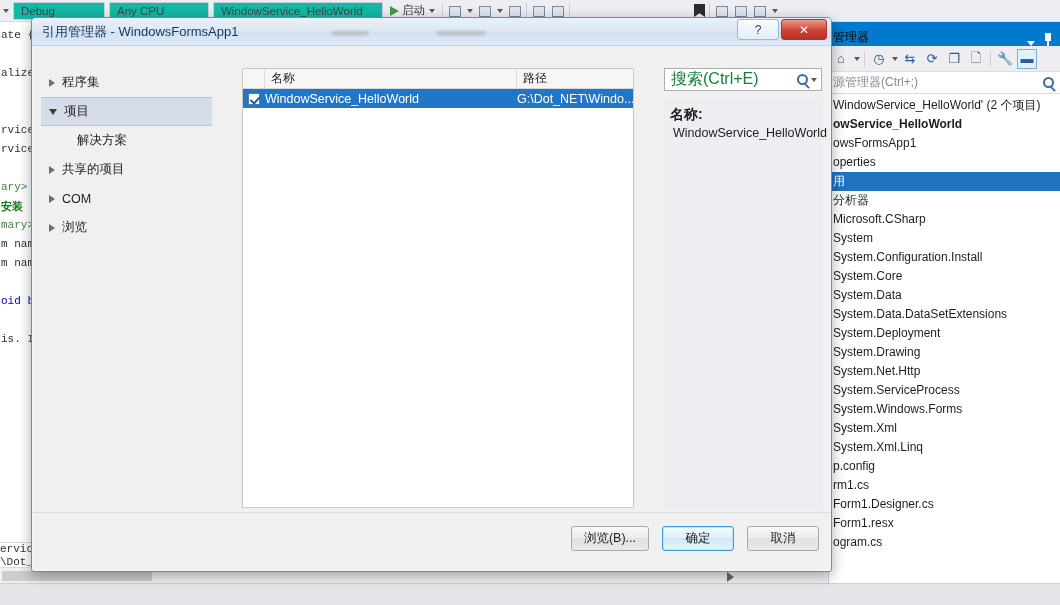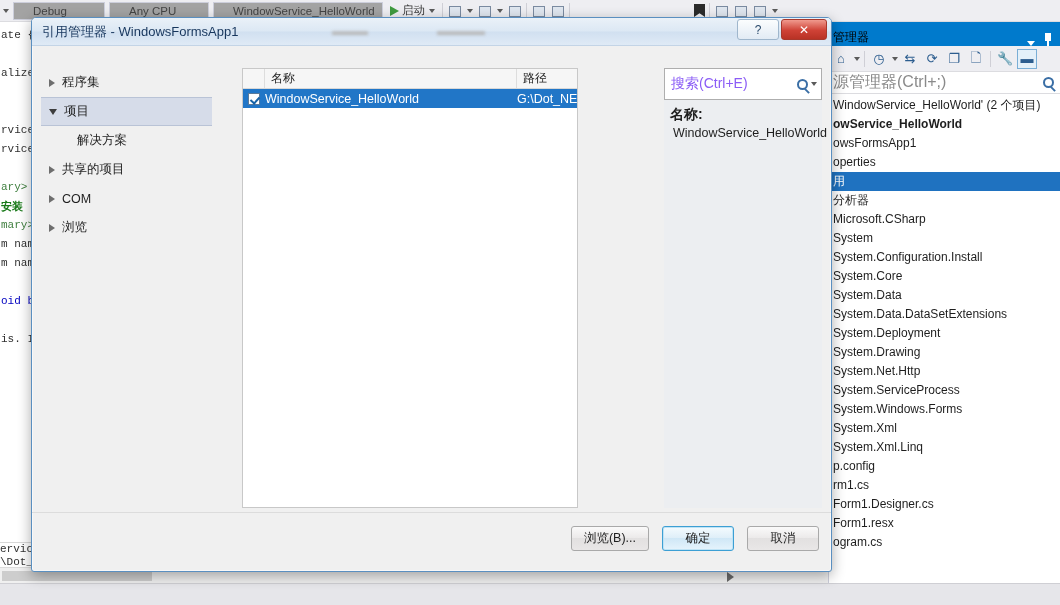--- a/index.html
+++ b/index.html
@@ -15,22 +15,22 @@
 
   
   .vs-toolbar {
     position: absolute; left: 0; top: 0; width: 1060px; height: 22px;
     background: #eeeef2; border-bottom: 1px solid #dcdce0;
     display: flex; align-items: center; gap: 4px; padding-left: 2px;
     filter: blur(0.4px);
   }
   .tb-sep { width: 1px; height: 16px; background: #cfcfd6; }
   .tb-combo {
-    height: 18px; border: 1px solid #cccedb; background: #a3a3a3;
-    display: flex; align-items: center; padding: 0 14px 0 19px;
+    height: 18px; border: 1px solid #cccedb; background: #14b8a6;
+    display: flex; align-items: center; padding: 0 14px 0 7px;
     color: #444; white-space: nowrap; position: relative; font-size: 11.5px;
   }
   .tb-btn { display: flex; align-items: center; gap: 3px; padding: 0 3px; color: #333; font-size: 11.5px; white-space: nowrap;}
   .play-tri {
     width: 0; height: 0; border-top: 5px solid transparent;
     border-bottom: 5px solid transparent; border-left: 9px solid #3f9a3f;
   }
   .tb-ico { width: 15px; height: 15px; display:inline-block; position: relative; }
   .tb-ico::before {
     content:''; position:absolute; left:2px; top:3px; width:10px; height:9px;
@@ -129,21 +129,21 @@
   }
   .ti.boxed { border: 1px solid #7aaed6; background: #e4f0f9; }
   .ti-sep { width: 1px; height: 16px; background: #cfcfd6; margin: 0 2px; }
   .mini-caret {
     border-left: 3px solid transparent; border-right: 3px solid transparent;
     border-top: 4px solid #5a5a5a; margin-left: 1px;
   }
   .sol-search {
     height: 22px; background: #fff; border-bottom: 1px solid #dcdce0;
     display: flex; align-items: center; padding: 0 4px; color: #8a8a8a;
-    font-size: 16px; white-space: nowrap; overflow: hidden;
+    font-size: 12px; white-space: nowrap; overflow: hidden;
   }
   .sol-search .sp { flex: 1; }
   .sol-tree {
     position: absolute; top: 72px; left: 0; right: 0; bottom: 0;
     background: #fff; overflow: hidden; padding-top: 2px;
   }
   .sol-row {
     height: 19px; line-height: 19px; font-size: 12px; color: #1e1e1e;
     white-space: nowrap; overflow: hidden; padding-left: 4px;
   }
@@ -204,21 +204,21 @@
     border-top: 4.5px solid transparent; border-bottom: 4.5px solid transparent;
     border-left: 6px solid #6e6e6e;
   }
   .tri-d {
     width: 0; height: 0; margin-right: 7px;
     border-left: 4.5px solid transparent; border-right: 4.5px solid transparent;
     border-top: 6px solid #3d3d3d;
   }
 
   .dlg-list {
-    position: absolute; left: 210px; top: 22px; width: 336px; bottom: 63px;
+    position: absolute; left: 210px; top: 22px; width: 392px; bottom: 63px;
     background: #fff; border: 1px solid #c8c8c8;
   }
   .lv-head {
     height: 20px; display: flex; background: #f6f6f6;
     border-bottom: 1px solid #d8d8d8; font-size: 12px; color: #1e1e1e;
   }
   .lv-head .cell {
     display: flex; align-items: center; padding-left: 6px;
     border-right: 1px solid #ddd;
   }
@@ -240,23 +240,23 @@
   }
   .cbx::after {
     content: ''; position: absolute; left: 3px; top: 1px; width: 4px; height: 7px;
     border: solid #1763a8; border-width: 0 2px 2px 0; transform: rotate(42deg);
   }
 
   .dlg-right {
     position: absolute; left: 632px; top: 22px; right: 9px; bottom: 63px;
   }
   .search-box {
-    height: 32px; background: #fff; border: 1px solid #aeaeae;
+    height: 23px; background: #fff; border: 1px solid #aeaeae;
     display: flex; align-items: center; padding: 0 4px 0 6px;
-    color: #8b5cf6; font-size: 14px;
+    color: #15803d; font-size: 16px;
   }
   .search-box .sp { flex: 1; white-space: nowrap; }
   .mag {
     width: 11px; height: 11px; border: 2px solid #3a6ea5; border-radius: 50%;
     position: relative; margin-right: 2px;
   }
   .mag::after {
     content: ''; position: absolute; right: -4px; bottom: -4px;
     width: 6px; height: 2px; background: #3a6ea5; transform: rotate(45deg);
   }

